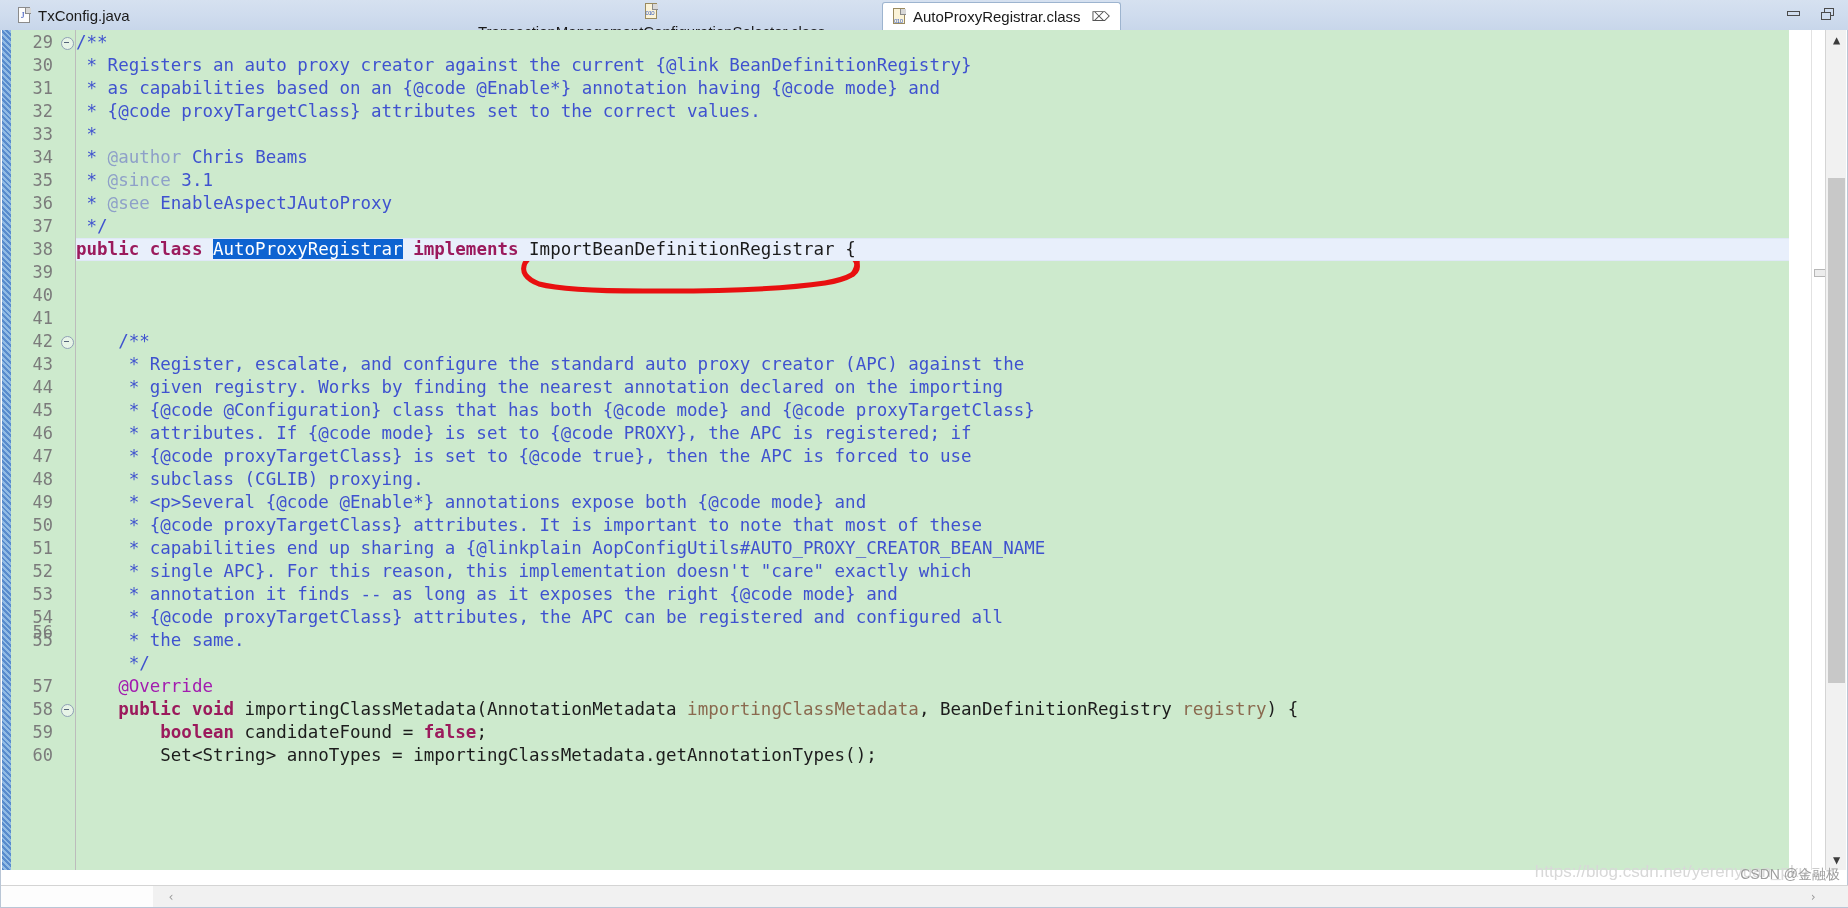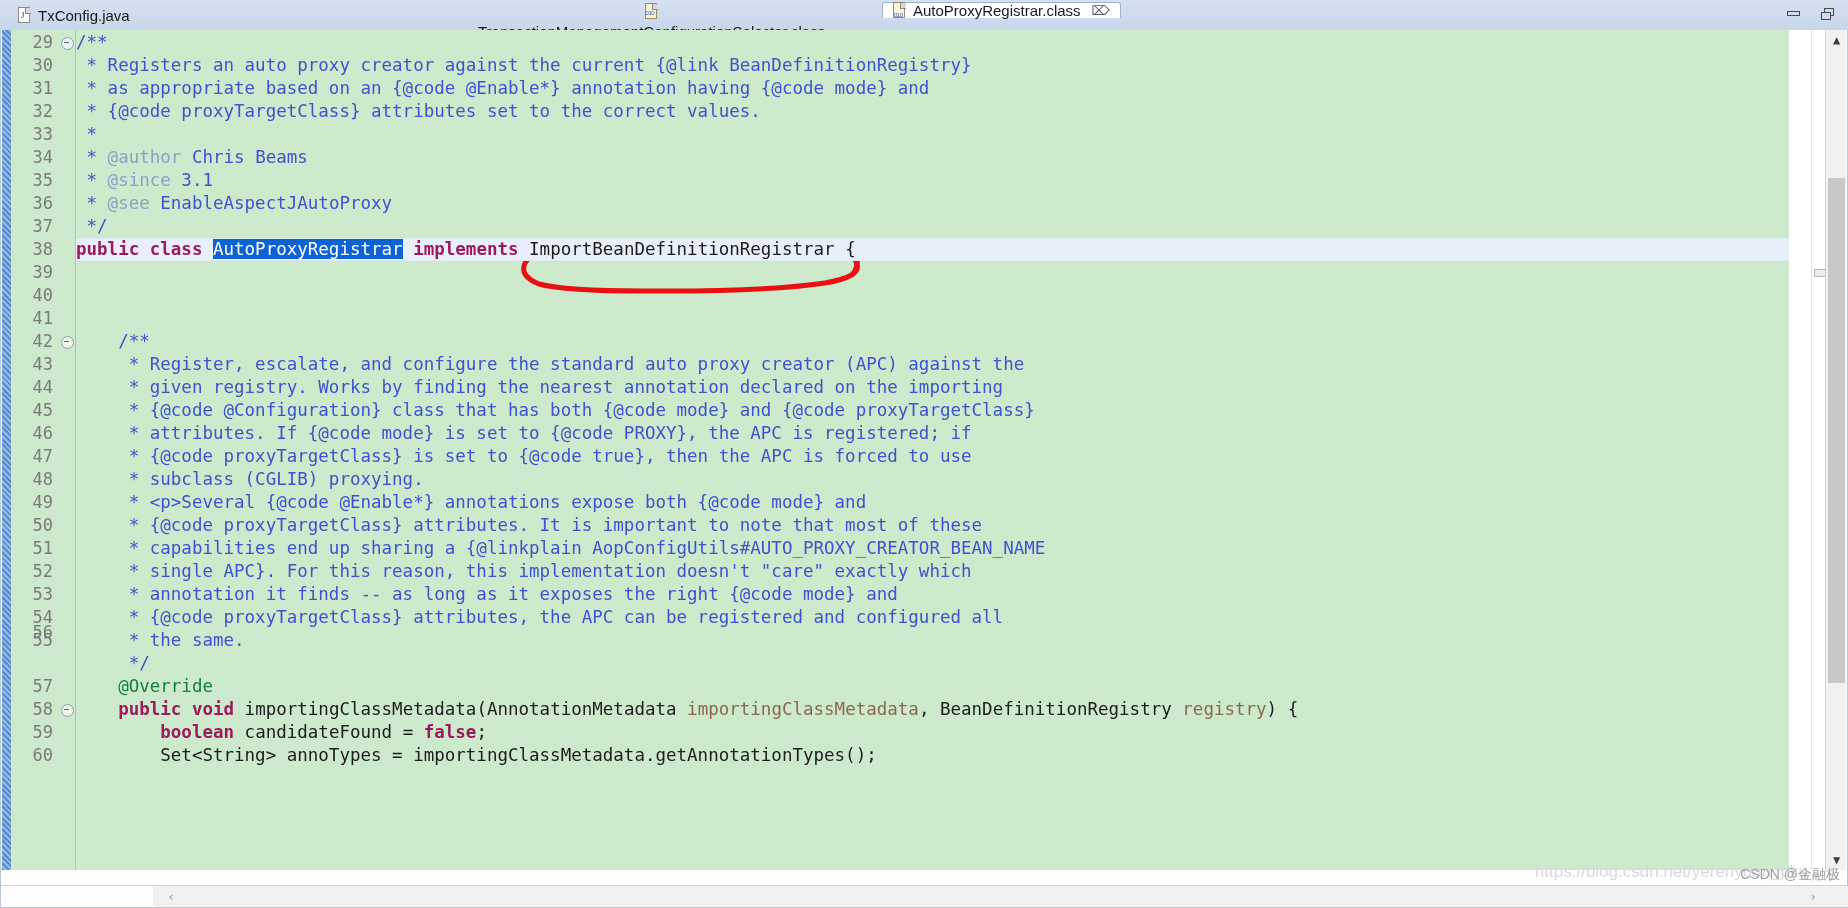--- a/index.html
+++ b/index.html
@@ -19,21 +19,21 @@
     font-family:"Liberation Sans", sans-serif;
   }
   .tab{
     position:absolute;top:2px;height:26px;display:flex;align-items:center;
     gap:6px;padding:0 10px;font-size:15px;color:#1a1a1a;white-space:nowrap;
     box-sizing:border-box;cursor:default;
   }
   .tab.inactive{top:3px;height:25px;}
   .tab.active{
     background:#ffffff;border:1px solid #9db4cf;border-bottom:none;
-    border-radius:3px 3px 0 0;top:2px;height:16px;
+    border-radius:3px 3px 0 0;top:2px;height:28px;
   }
   .tab .tabclose{font-size:13px;color:#555;margin-left:5px;}
   
   .ficon{width:14px;height:17px;position:relative;flex:0 0 14px;}
   .ficon .sheet{
     position:absolute;left:0;top:0;width:12px;height:16px;background:#fdfdfd;
     border:1px solid #8b8b8b;box-sizing:border-box;
   }
   .ficon .fold{
     position:absolute;right:1px;top:1px;width:5px;height:5px;
@@ -111,21 +111,21 @@
     font-family:"DejaVu Sans Mono",monospace;font-size:17.5px;
   }
   .rowhl{
     position:absolute;left:0;right:0;height:23px;background:#e8effb;
     border-top:1px solid #dfe8f7;border-bottom:1px solid #dfe8f7;box-sizing:border-box;
   }
 
   .cm{color:#3f52cf;}
   .cmtag{color:#8ea0c8;}
   .kw{color:#9b1a5c;font-weight:bold;}
-  .an{color:#15803d;margin-top:20px;}
+  .an{color:#a21caf;margin-top:20px;}
   .pl{color:#1c1c1c;}
   .fld{color:#1634c8;}
   .prm{color:#8a6a4f;}
   .it{font-style:italic;color:#1c1c1c;}
   .sel{background:#0d63d1;color:#ffffff;}
 
   
   .annot{position:absolute;pointer-events:none;}
 
   
@@ -253,21 +253,21 @@
 
     <div class="code" id="code">
 
       <svg class="annot" width="360" height="60" style="left:437px;top:206px;" viewBox="0 0 360 60">
         <path d="M55 10 Q22 11 12 27 Q6 40 26 48 Q52 55 130 55 Q250 56 312 47
                  Q348 41 344 28 Q340 14 300 9 Q215 3 130 5 Q88 6 60 9 Z" fill="none" stroke="#e81010" stroke-width="5" stroke-linejoin="round" stroke-linecap="round"></path>
         <path d="M330 6 Q352 20 340 38" fill="none" stroke="#e81010" stroke-width="5" stroke-linecap="round"></path>
       </svg>
     <div class="row" style="top: 1px;"><span class="cm">/**</span></div>
         <div class="row" style="top: 24px;"><span class="cm"> * Registers an auto proxy creator against the current {@link BeanDefinitionRegistry}</span></div>
-        <div class="row" style="top: 47px;"><span class="cm"> * as appropriate based on an {@code @Enable*} annotation having {@code mode} and</span></div>
+        <div class="row" style="top: 47px;"><span class="cm"> * as capabilities based on an {@code @Enable*} annotation having {@code mode} and</span></div>
         <div class="row" style="top: 70px;"><span class="cm"> * {@code proxyTargetClass} attributes set to the correct values.</span></div>
         <div class="row" style="top: 93px;"><span class="cm"> *</span></div>
         <div class="row" style="top: 116px;"><span class="cm"> * </span><span class="cmtag">@author</span><span class="cm"> Chris Beams</span></div>
         <div class="row" style="top: 139px;"><span class="cm"> * </span><span class="cmtag">@since</span><span class="cm"> 3.1</span></div>
         <div class="row" style="top: 162px;"><span class="cm"> * </span><span class="cmtag">@see</span><span class="cm"> EnableAspectJAutoProxy</span></div>
         <div class="row" style="top: 185px;"><span class="cm"> */</span></div>
         <div class="rowhl" style="top: 208px;"></div>
         <div class="row" style="top: 208px;"><span class="kw">public class </span><span class="sel">AutoProxyRegistrar</span><span class="pl"> </span><span class="kw">implements</span><span class="pl"> ImportBeanDefinitionRegistrar {</span></div>
         <div class="row" style="top: 231px;"></div>
         <div class="row" style="top: 277px;"></div>

